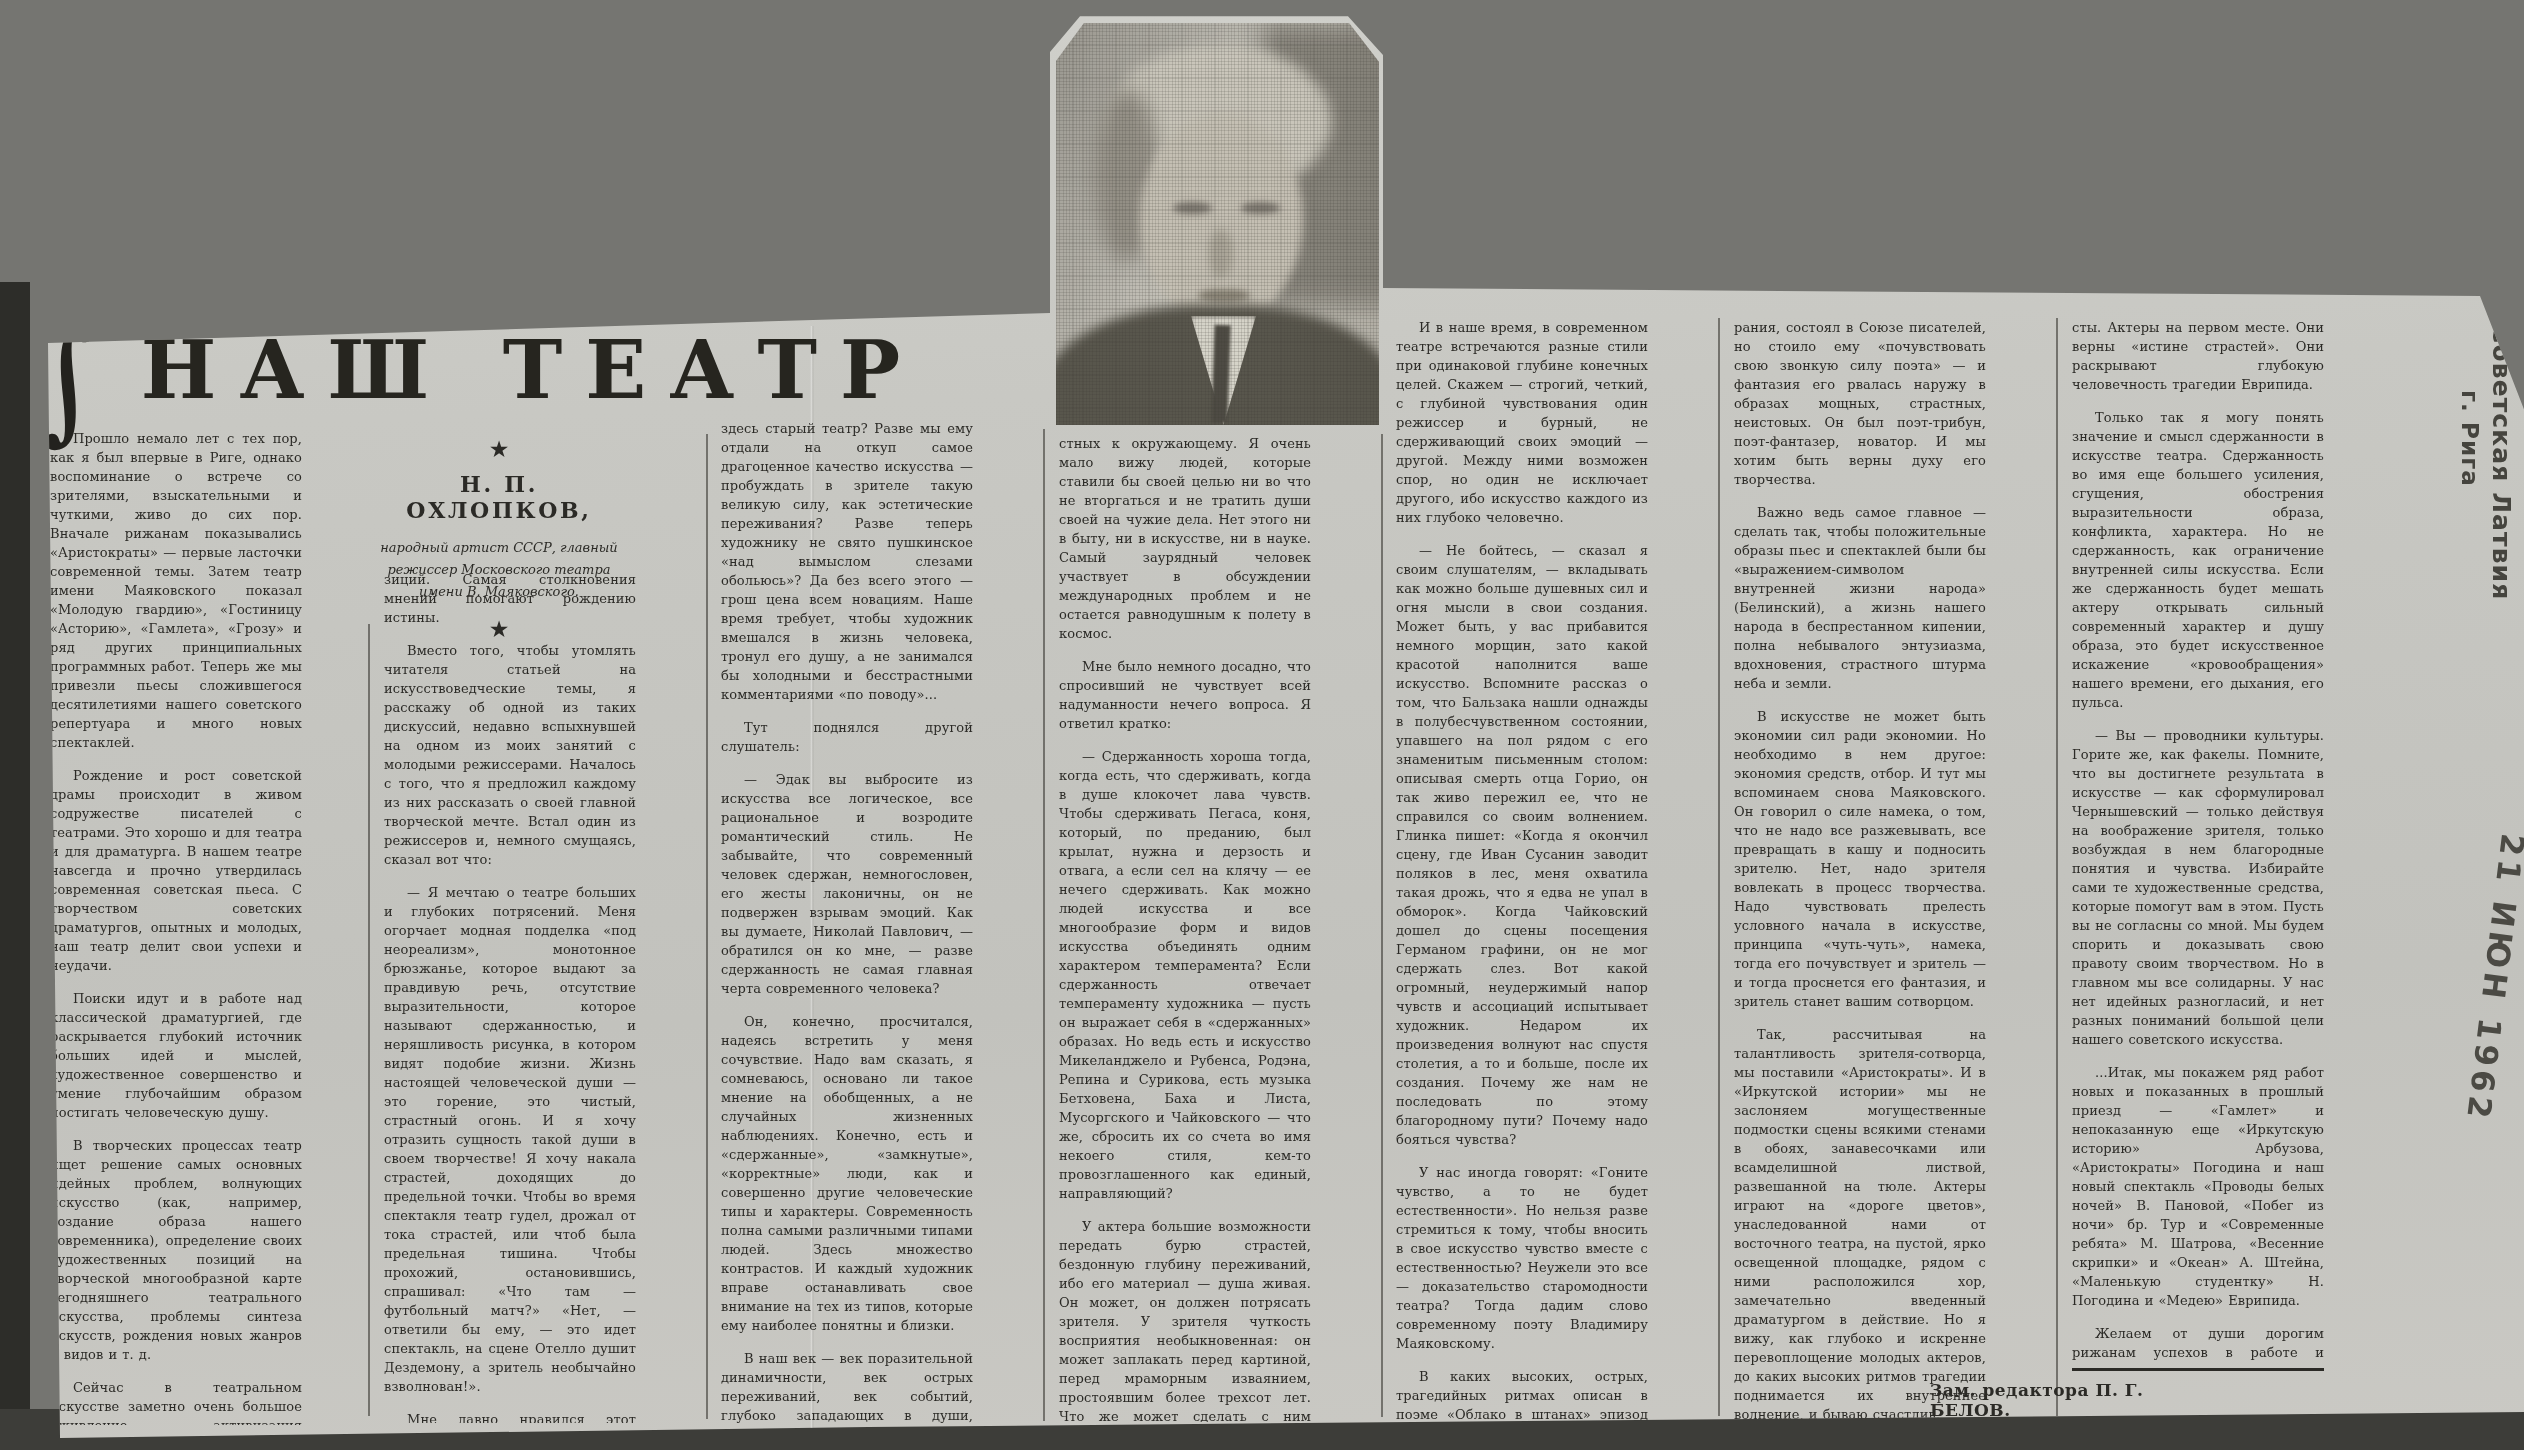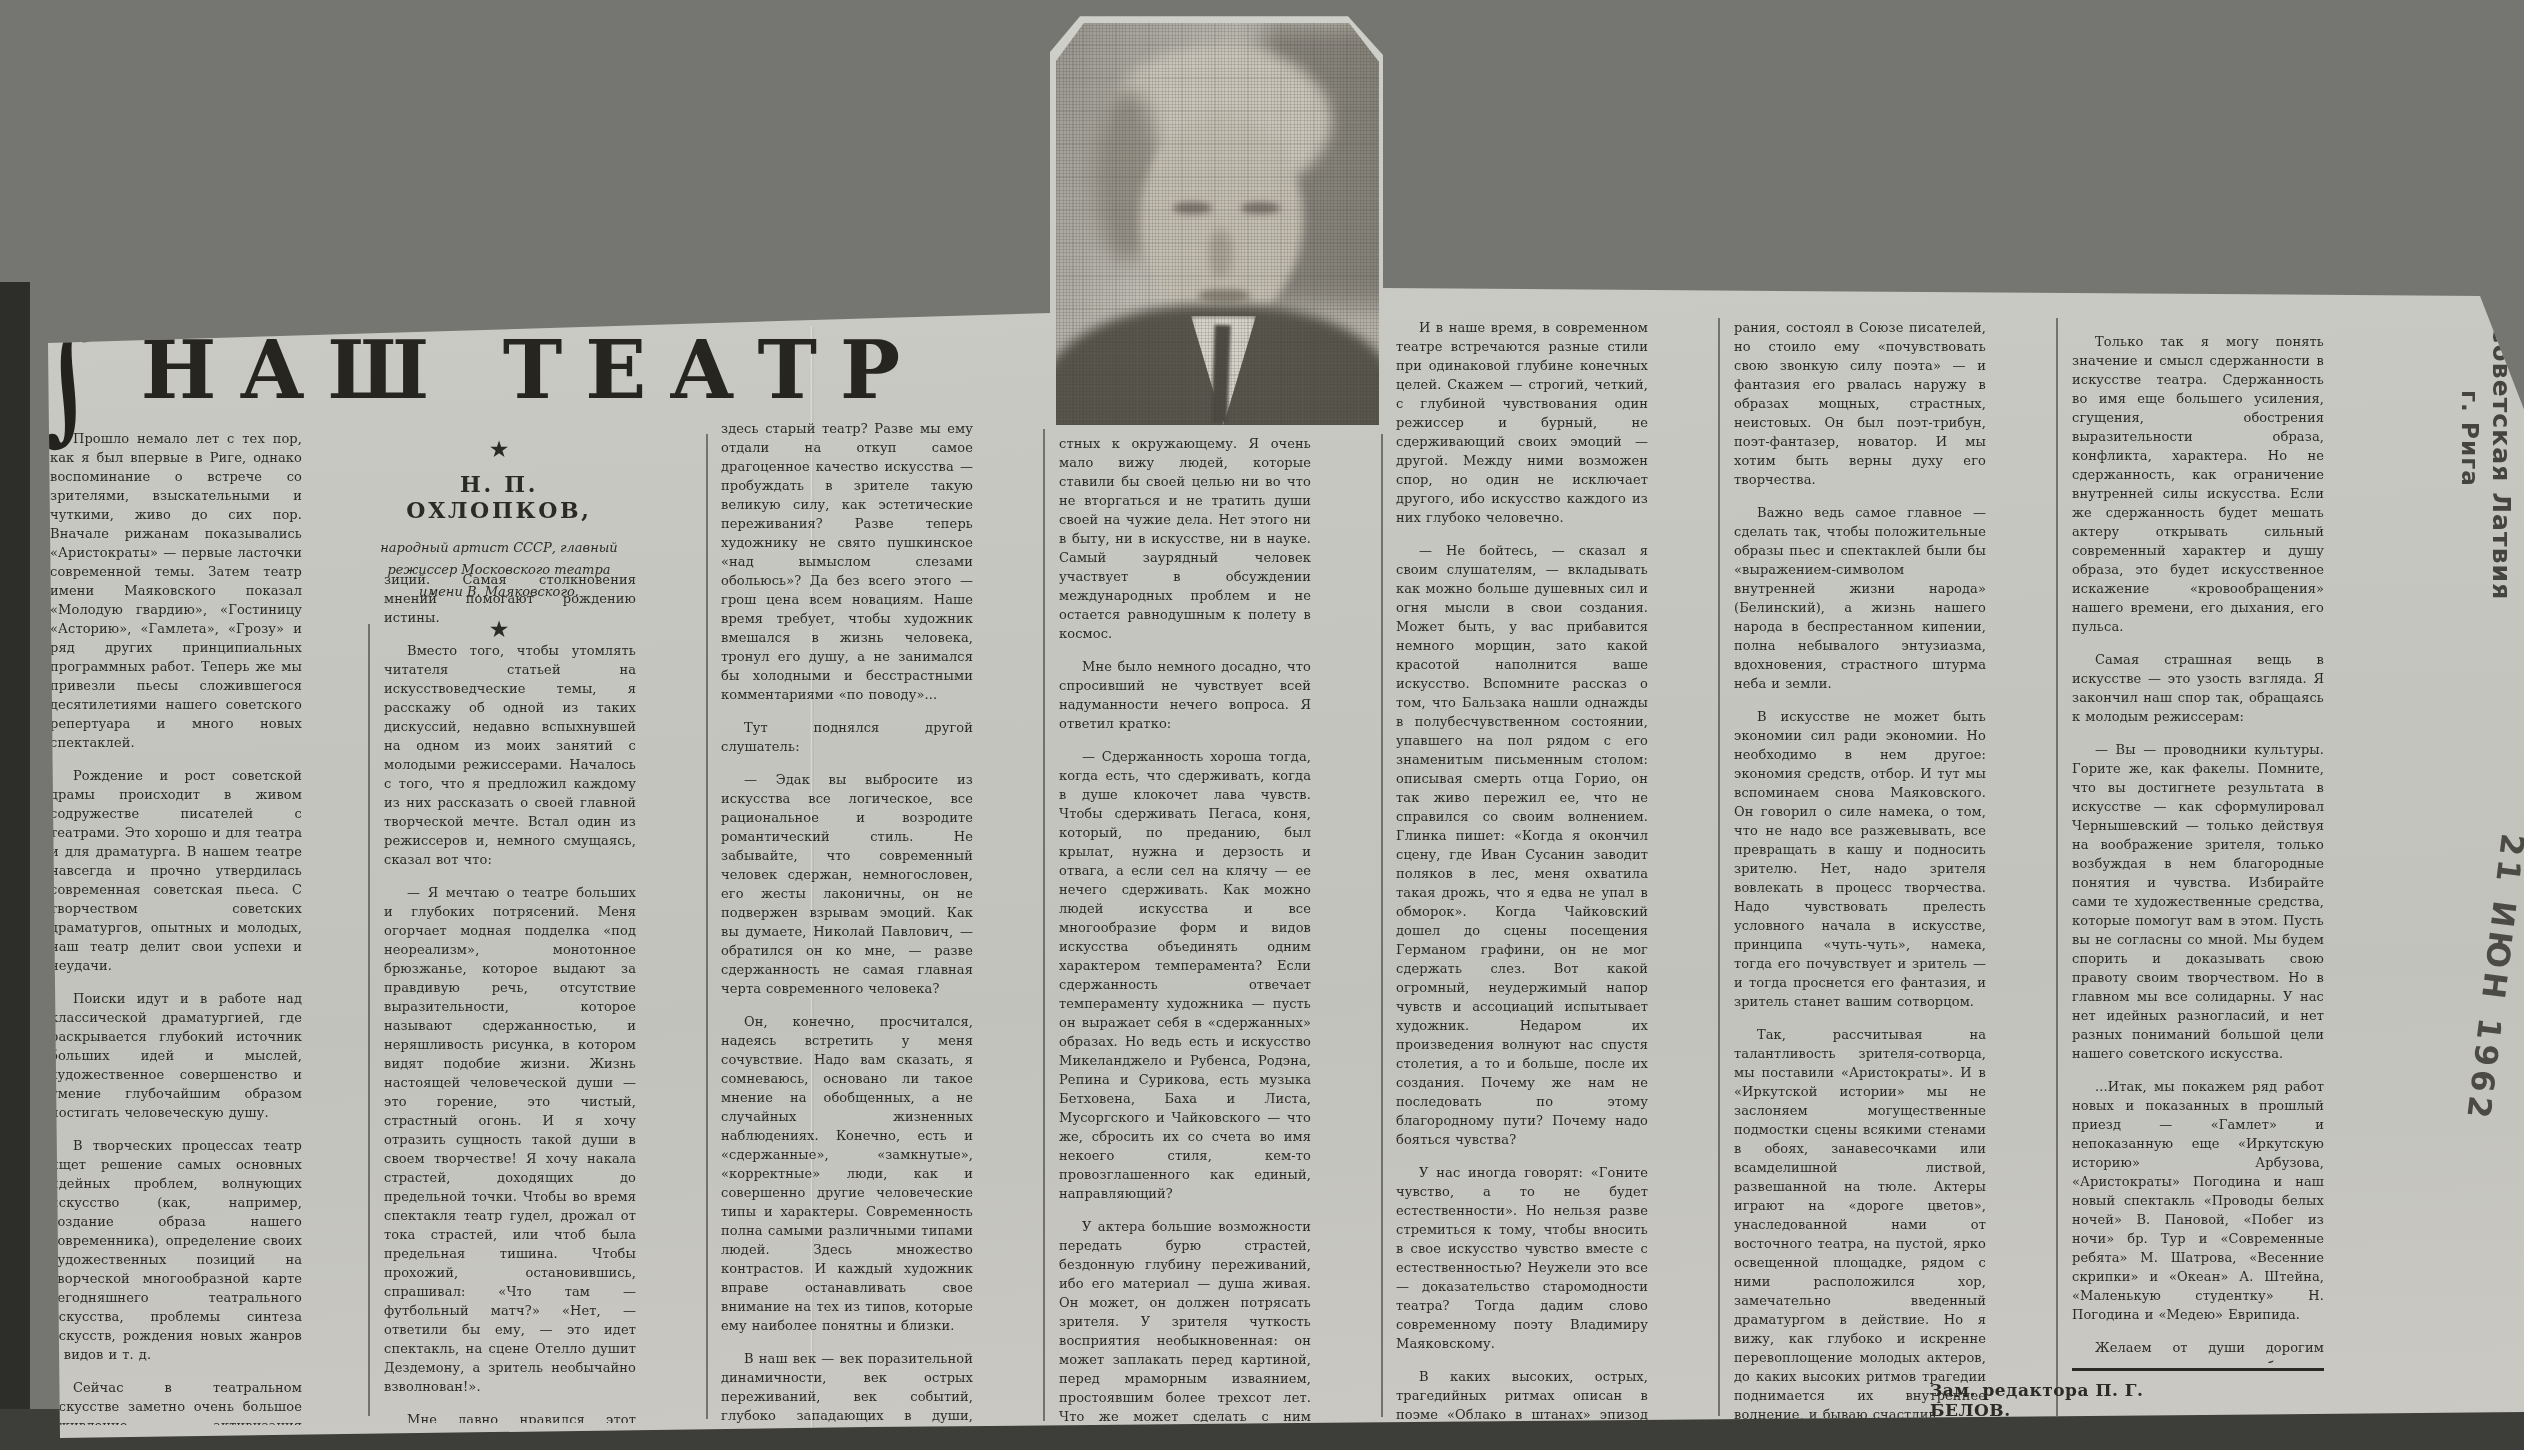--- a/index.html
+++ b/index.html
@@ -179,22 +179,22 @@
 
   <section class="col" style="left:1734px;top:318px;height:1104px;">
     <p class="cont">рания, состоял в Союзе писателей, но стоило ему «почувствовать свою звонкую силу поэта» — и фантазия его рвалась наружу в образах мощных, страстных, неистовых. Он был поэт-трибун, поэт-фантазер, новатор. И мы хотим быть верны духу его творчества.</p>
     <p class="sp">Важно ведь самое главное — сделать так, чтобы положительные образы пьес и спектаклей были бы «выражением-символом внутренней жизни народа» (Белинский), а жизнь нашего народа в беспрестанном кипении, полна небывалого энтузиазма, вдохновения, страстного штурма неба и земли.</p>
     <p class="sp">В искусстве не может быть экономии сил ради экономии. Но необходимо в нем другое: экономия средств, отбор. И тут мы вспоминаем снова Маяковского. Он говорил о силе намека, о том, что не надо все разжевывать, все превращать в кашу и подносить зрителю. Нет, надо зрителя вовлекать в процесс творчества. Надо чувствовать прелесть условного начала в искусстве, принципа «чуть-чуть», намека, тогда его почувствует и зритель — и тогда проснется его фантазия, и зритель станет вашим сотворцом.</p>
     <p class="sp">Так, рассчитывая на талантливость зрителя-сотворца, мы поставили «Аристократы». И в «Иркутской истории» мы не заслоняем могущественные подмостки сцены всякими стенами в обоях, занавесочками или всамделишной листвой, развешанной на тюле. Актеры играют на «дороге цветов», унаследованной нами от восточного театра, на пустой, ярко освещенной площадке, рядом с ними расположился хор, замечательно введенный драматургом в действие. Но я вижу, как глубоко и искренне перевоплощение молодых актеров, до каких высоких ритмов трагедии поднимается их внутреннее волнение, и бываю счастлив.</p>
     <p class="sp">В «Медее» мы не детализируем бытовую сторону античного мира. В этом спектакле в «единое литье» с искусством актера, на службу ему выступает симфонический оркестр с могучими образами «Орестеи» Танеева, и вокальный хор и пантомими-</p>
   </section>
 
   <section class="col" style="left:2072px;top:318px;height:1045px;">
+    <p class="cont">сты. Актеры на первом месте. Они верны «истине страстей». Они раскрывают глубокую человечность трагедии Еврипида.</p>
     <p class="sp">Только так я могу понять значение и смысл сдержанности в искусстве театра. Сдержанность во имя еще большего усиления, сгущения, обострения выразительности образа, конфликта, характера. Но не сдержанность, как ограничение внутренней силы искусства. Если же сдержанность будет мешать актеру открывать сильный современный характер и душу образа, это будет искусственное искажение «кровообращения» нашего времени, его дыхания, его пульса.</p>
-    <p class="sp">Самая страшная вещь в искусстве — это узость взгляда. Я закончил наш спор так, обращаясь к молодым режиссерам:</p>
     <p class="sp">— Вы — проводники культуры. Горите же, как факелы. Помните, что вы достигнете результата в искусстве — как сформулировал Чернышевский — только действуя на воображение зрителя, только возбуждая в нем благородные понятия и чувства. Избирайте сами те художественные средства, которые помогут вам в этом. Пусть вы не согласны со мной. Мы будем спорить и доказывать свою правоту своим творчеством. Но в главном мы все солидарны. У нас нет идейных разногласий, и нет разных пониманий большой цели нашего советского искусства.</p>
     <p class="sp">...Итак, мы покажем ряд работ новых и показанных в прошлый приезд — «Гамлет» и непоказанную еще «Иркутскую историю» Арбузова, «Аристократы» Погодина и наш новый спектакль «Проводы белых ночей» В. Пановой, «Побег из ночи» бр. Тур и «Современные ребята» М. Шатрова, «Весенние скрипки» и «Океан» А. Штейна, «Маленькую студентку» Н. Погодина и «Медею» Еврипида.</p>
     <p class="sp">Желаем от души дорогим рижанам успехов в работе и личного благополучия. Мы готовы на встречи, беседы и рассчитываем еще больше укрепить нашу дружбу.</p>
   </section>
 
   <div class="sig-rule"></div>
   <div class="signature">Зам. редактора П. Г. БЕЛОВ.</div>
 
   <div class="sidenote">
     <div>Советская Латвия</div>

